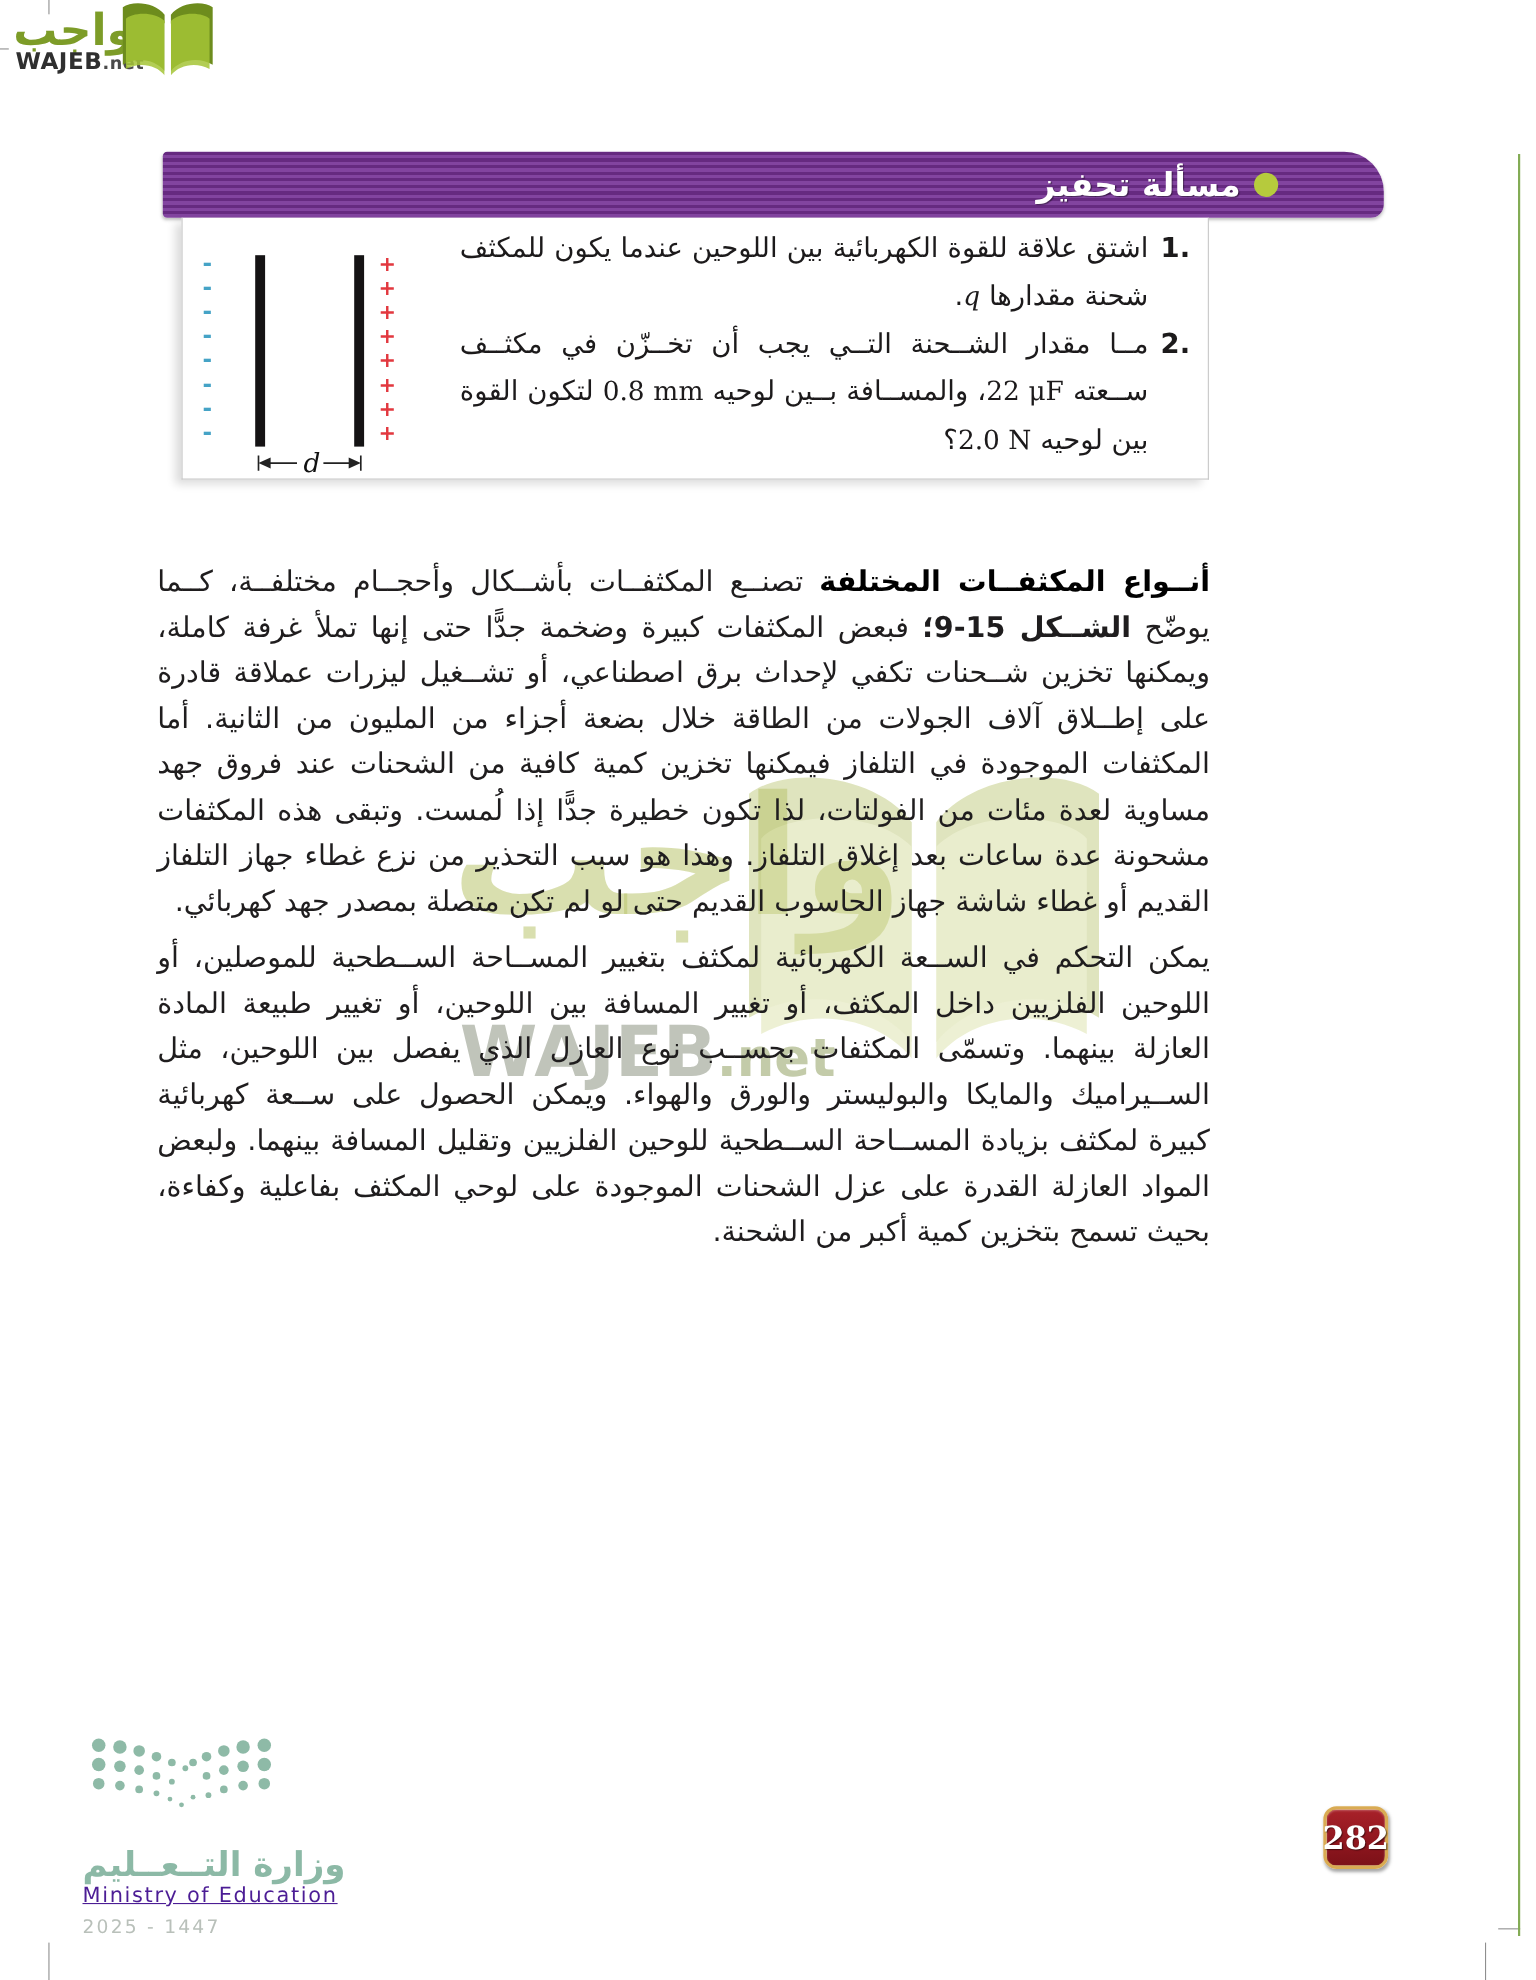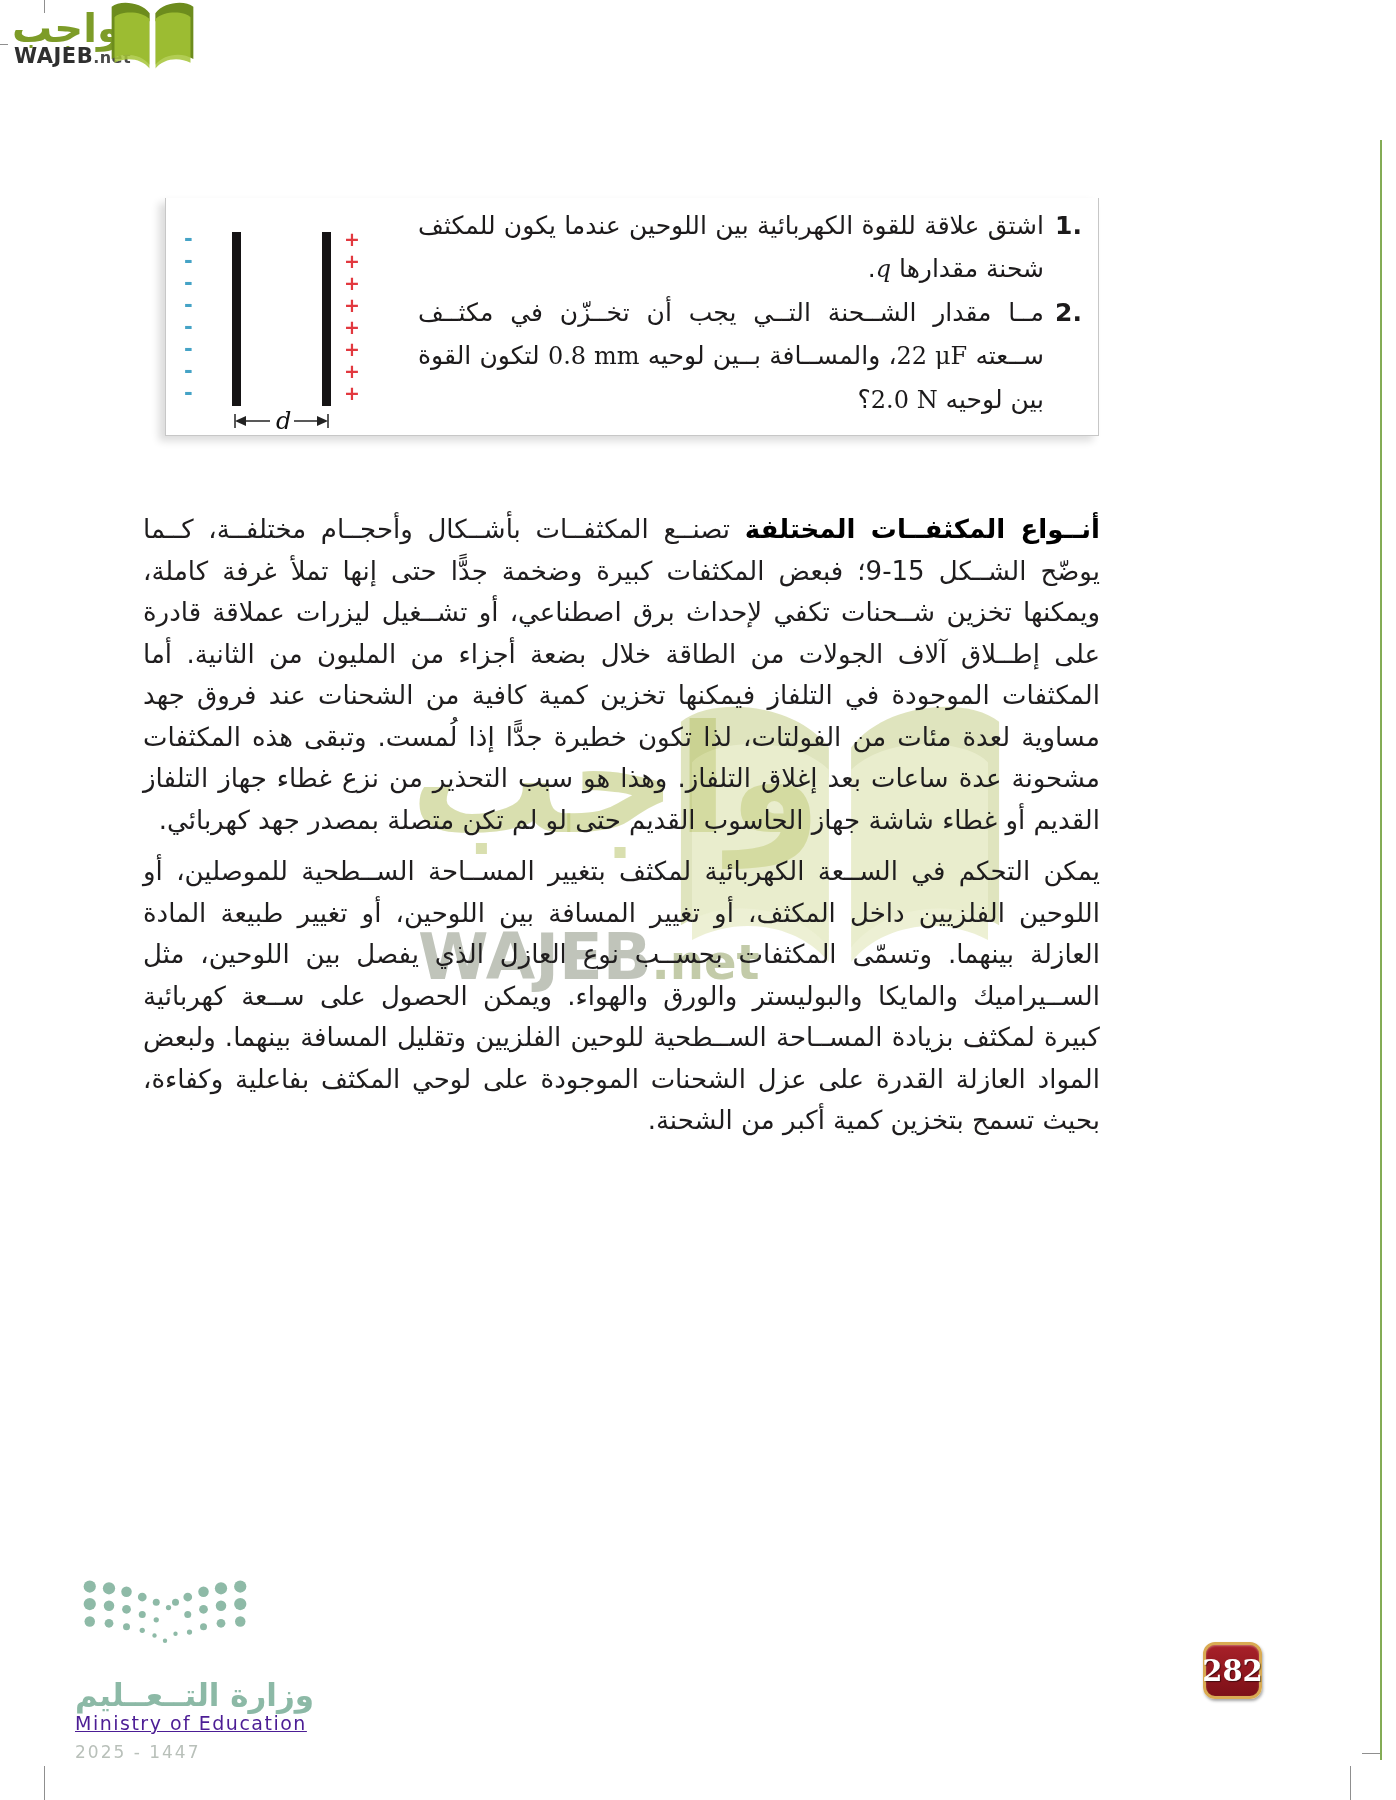--- a/index.html
+++ b/index.html
@@ -35,21 +35,21 @@
   .pb-num{position:absolute;right:2px;top:0;font-weight:bold;direction:ltr;unicode-bidi:embed;}
   .var{font-family:"DejaVu Serif",serif;font-style:italic;font-size:24px;}
   .unit{font-family:"DejaVu Serif",serif;direction:ltr;unicode-bidi:embed;font-size:24px;}
   .diagram{position:absolute;left:8px;top:26px;}
 
   
   .main-text{position:absolute;left:143px;top:509px;width:957px;direction:rtl;text-align:justify;
              font-size:26px;line-height:41.5px;color:#1f1d1e;}
   .para{margin:0 0 10px 0;}
   .lead-red{color:#000000;font-weight:bold;}
-  .bold-black{font-weight:normal;}
+  .bold-black{font-weight:bold;}
 
   
   .watermark{position:absolute;left:400px;top:695px;width:680px;height:360px;pointer-events:none;}
   .wm-ar{position:absolute;left:10px;top:10px;font-size:150px;font-weight:bold;color:rgba(185,196,110,.55);line-height:1;}
   .wm-en{position:absolute;left:18px;top:225px;font-size:64px;font-weight:bold;color:rgba(130,138,118,.5);}
   .wm-en .tld{font-size:48px;color:rgba(146,160,98,.55);}
   .wm-book{position:absolute;left:255px;top:0px;opacity:.45;}
 
   
   .ministry{position:absolute;left:75px;top:1576px;width:260px;}
@@ -87,20 +87,26 @@
     <div class="wajeb-en"><span>WAJEB</span><span class="tld">.net</span></div>
     <svg class="wajeb-book" width="95" height="78" viewBox="0 0 100 82">
       <path d="M47,14 C38,2 16,0 7,7 L7,62 C20,54 38,57 47,68 Z" fill="#6d8c1d"></path>
       <path d="M47,20 C37,10 15,12 10,18 L10,66 C23,59 39,62 47,72 Z" fill="#a5c436" opacity="0.85"></path>
       <path d="M53,14 C62,2 84,0 93,7 L93,62 C80,54 62,57 53,68 Z" fill="#6d8c1d"></path>
       <path d="M53,20 C63,10 85,12 90,18 L90,66 C77,59 61,62 53,72 Z" fill="#a5c436" opacity="0.85"></path>
       <path d="M47,22 L47,72 L50,76 L53,72 L53,22 L50,26 Z" fill="#ffffff"></path>
     </svg>
   </div>
 
+  <div class="banner">
+    <div class="banner-inner">
+      <span class="banner-dot"></span>
+      <span class="banner-title">مسألة تحفيز</span>
+    </div>
+  </div>
 
   <div class="problem-box">
 
     <svg class="diagram" width="232" height="212" viewBox="0 0 232 212">
       <g>
         <rect x="58" y="8" width="9" height="174" fill="#151314"></rect>
       </g>
       <g>
         <rect x="148" y="8" width="9" height="174" fill="#151314"></rect>
       </g>

